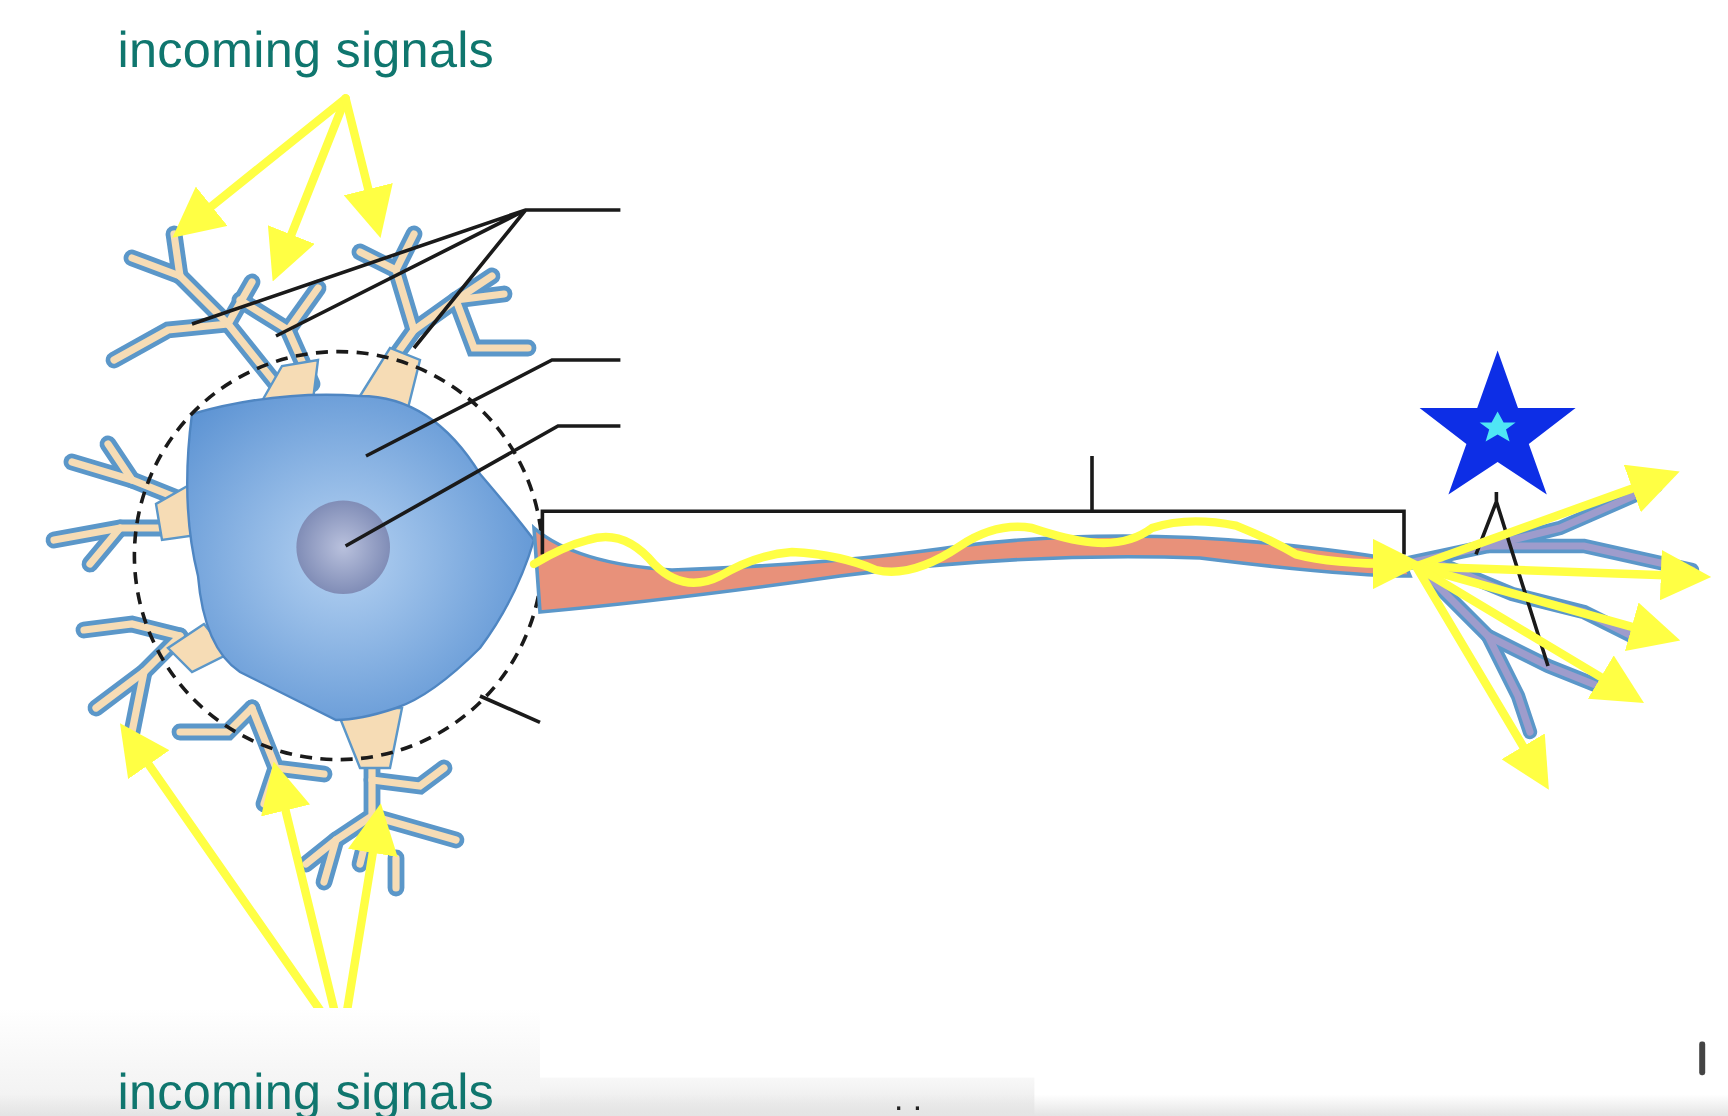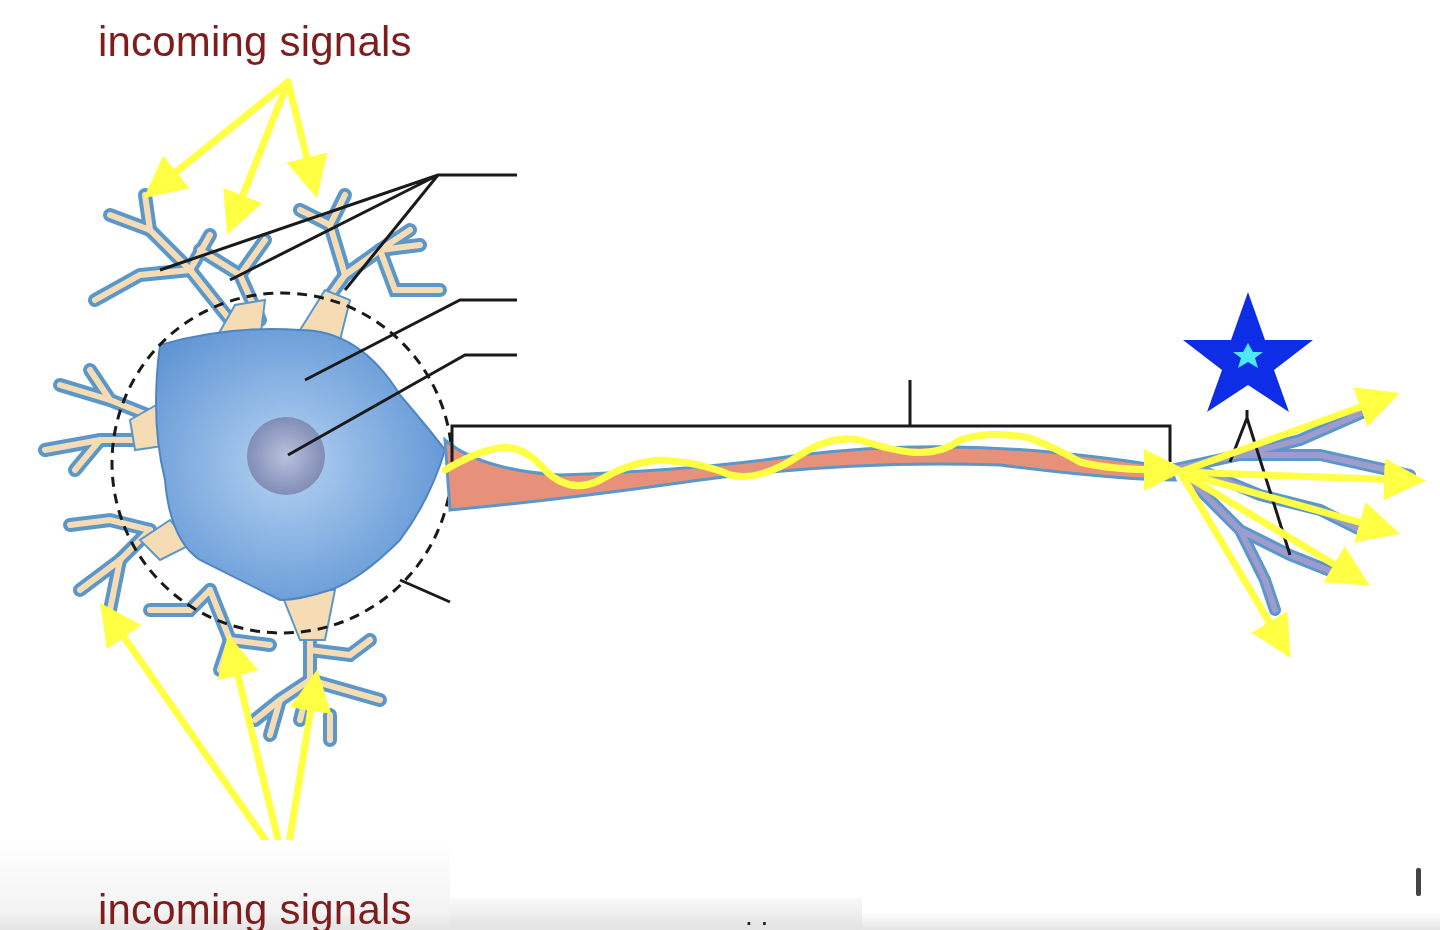--- a/index.html
+++ b/index.html
@@ -1,18 +1,18 @@
 <!DOCTYPE html>
 <html><head>
 <meta charset="utf-8">
 <style>
   html, body { margin:0; padding:0; background:#ffffff; }
   body { width:1440px; height:930px; position:relative; overflow:hidden; font-family:"Liberation Sans", sans-serif; }
   .canvas { position:absolute; left:0; top:0; width:1440px; height:930px; }
-  .label { position:absolute; color:#7f1d1d; font-family:"Liberation Sans", sans-serif; font-size:42px; letter-spacing:0.2px; white-space:nowrap; }
+  .label { position:absolute; color:#0f766e; font-family:"Liberation Sans", sans-serif; font-size:42px; letter-spacing:0.2px; white-space:nowrap; }
   .label-top { left:98px; top:18px; }
   .label-bottom { left:98px; top:886px; }
   .bottom-fade { position:absolute; left:0; top:840px; width:450px; height:90px; background:linear-gradient(#ffffff, #f0f0f0); }
   .bottom-strip { position:absolute; left:450px; top:898px; width:412px; height:32px; background:linear-gradient(#f8f8f8, #e8e8e8); }
   .bottom-strip2 { position:absolute; left:0; top:912px; width:1440px; height:18px; background:linear-gradient(rgba(240,240,240,0), #e4e4e4); }
   .side-mark { position:absolute; left:1416px; top:868px; width:5px; height:28px; background:#444; border-radius:2px; }
   .dots { position:absolute; left:745px; top:900px; color:#222; font-size:28px; }
 </style>
 </head>
 <body>

